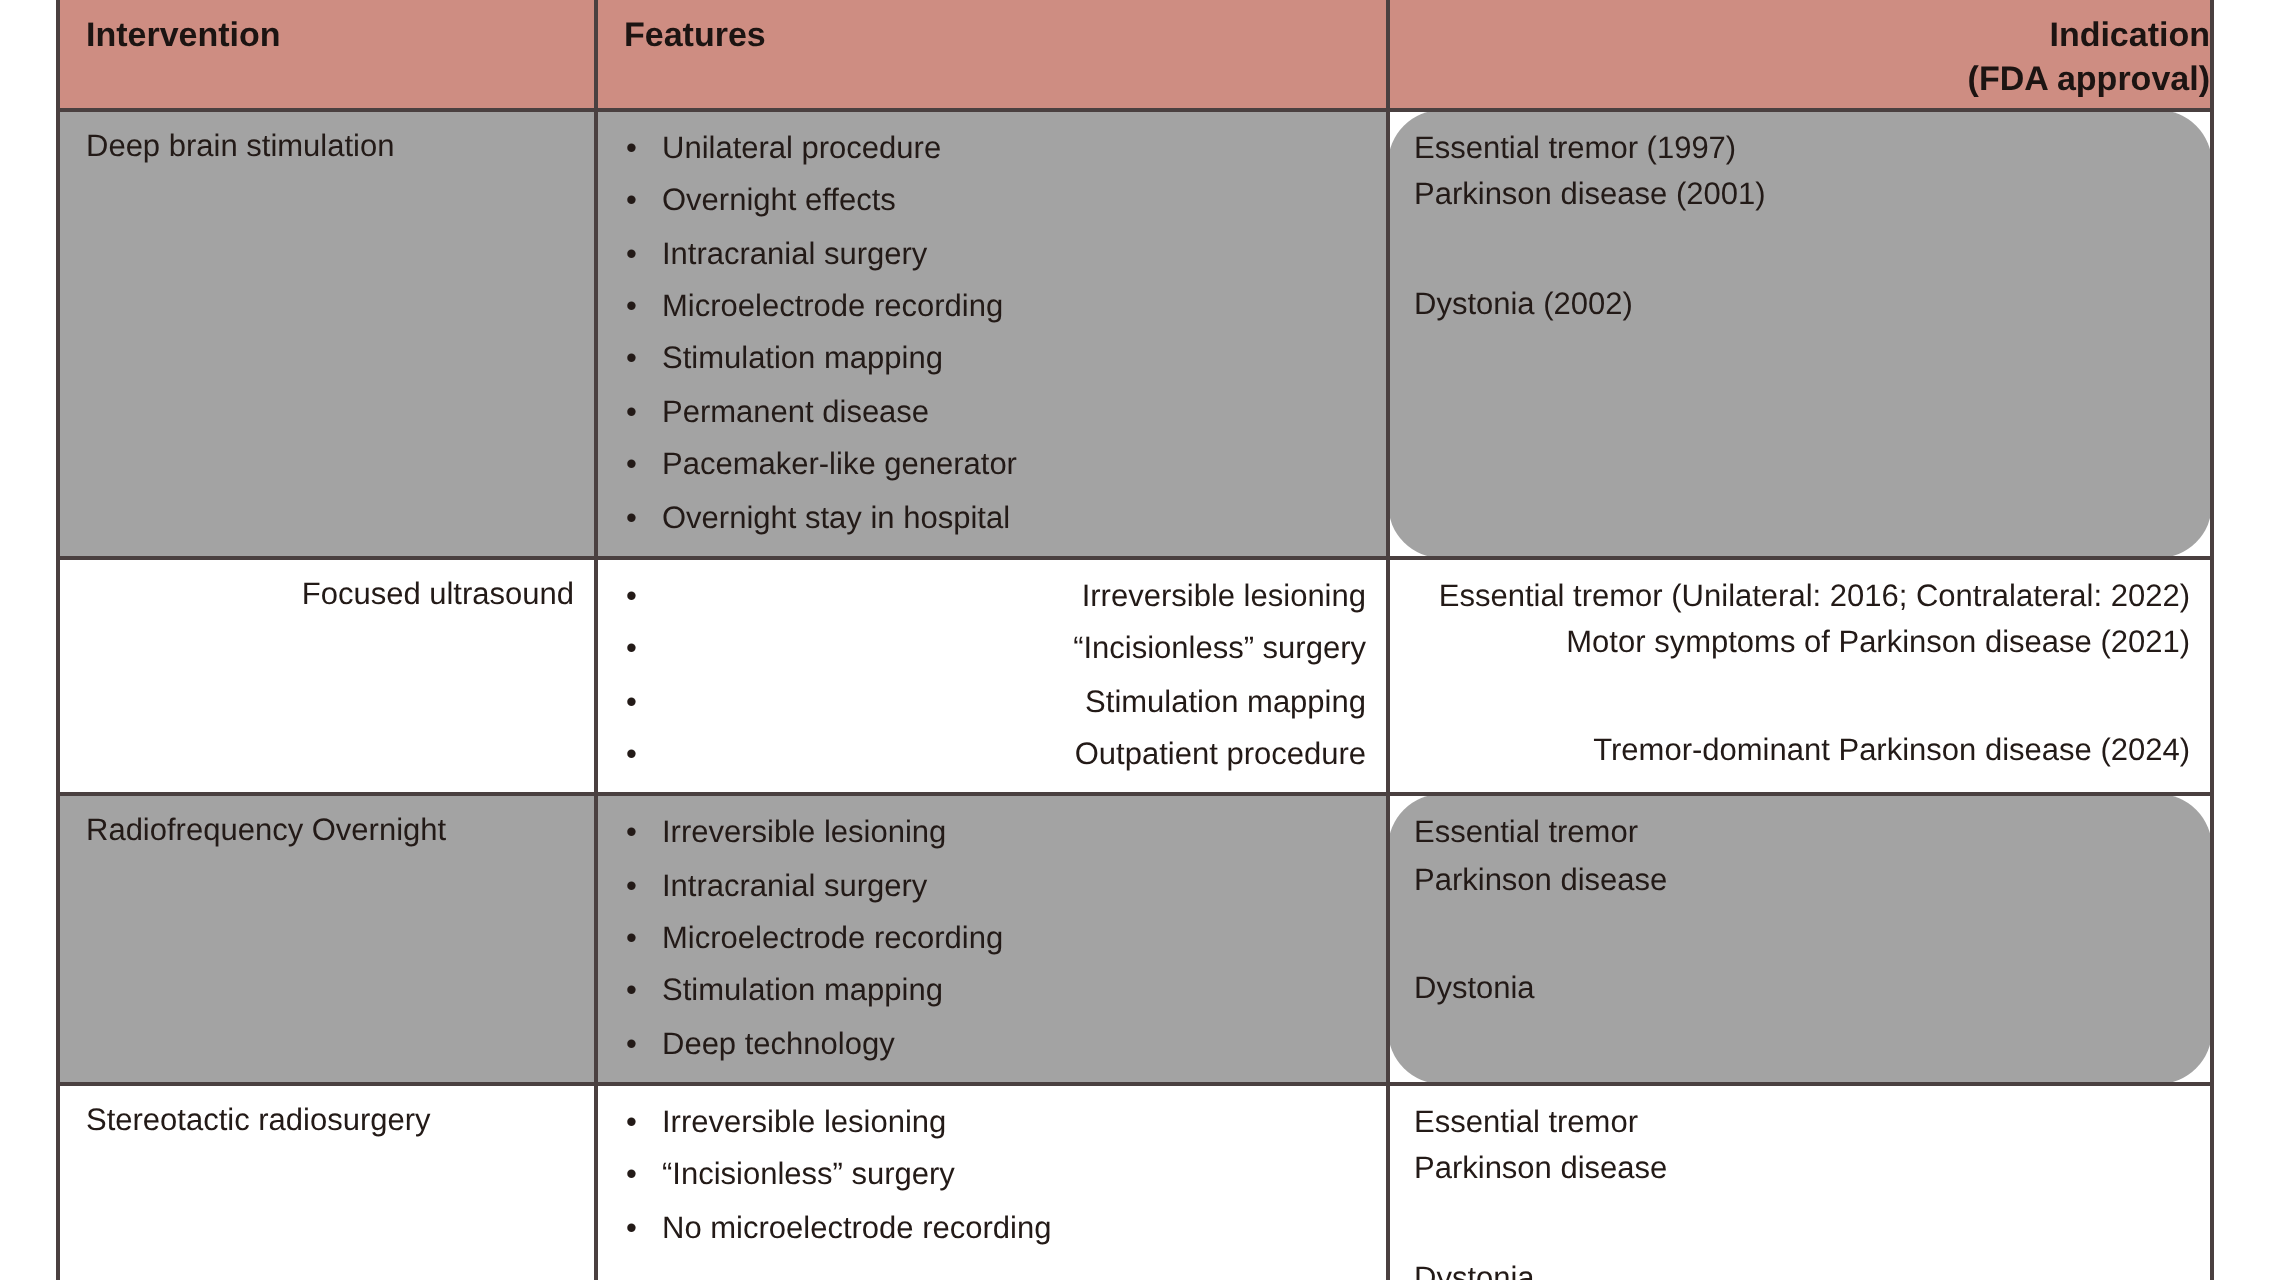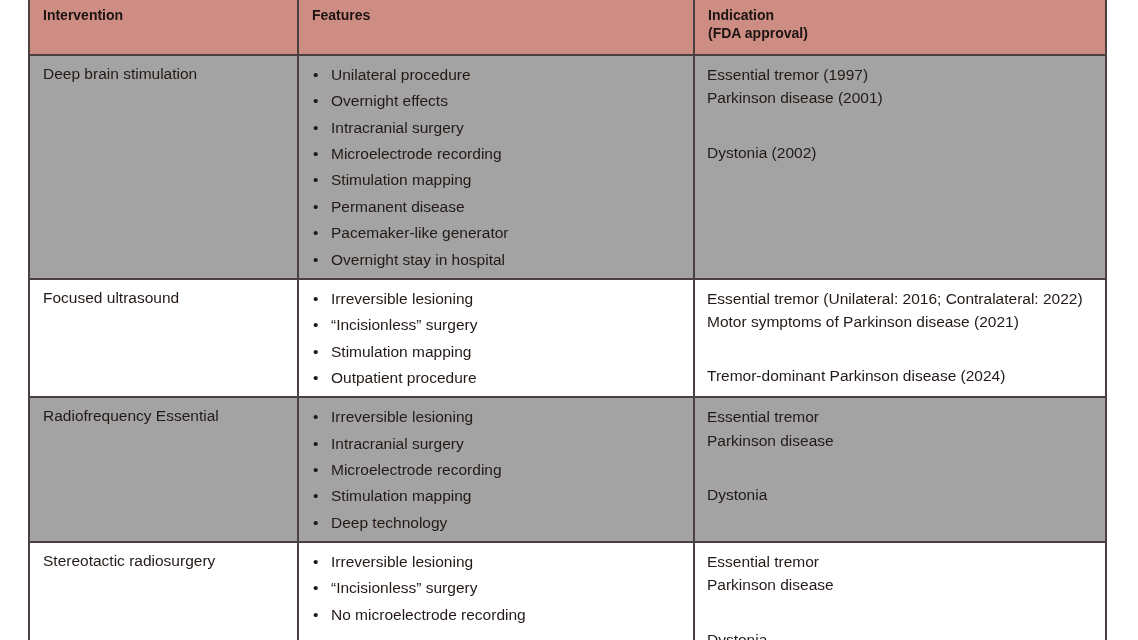--- a/index.html
+++ b/index.html
@@ -23,42 +23,42 @@
     border-right:2px solid #4a4040;
   }
   table.comparison col.c1 { width:269px; }
   table.comparison col.c2 { width:396px; }
   table.comparison col.c3 { width:412px; }
 
   thead th {
     background:#ce8d82;
     color:#1c1412;
     font-weight:bold;
-    font-size:14px;
+    font-size:17px;
     text-align:left;
     vertical-align:top;
     padding:7px 0 0 13px;
     height:55px;
     border-right:2px solid #4a4040;
     border-bottom:2px solid #4a4040;
     line-height:1.27;
   }
-  thead th:last-child { border-right:none; }
+  thead th:last-child { border-right:none;text-align:right; }
   thead th .hdr-line { display:block; }
 
   tbody td {
     vertical-align:top;
     font-size:15.5px;
     color:#231a17;
     border-right:2px solid #4a4040;
     border-bottom:2px solid #4a4040;
     padding:10px 10px 10px 13px;
     line-height:1.0;
   }
-  tbody td:last-child { border-right:none; }
+  tbody td:last-child { border-right:none;border-radius:27px; }
   tbody tr.tint td { background:#a3a3a3; }
   tbody tr.plain td { background:#ffffff; }
 
   td.col-intervention { padding-top:10px; }
   td.col-features { padding-left:10px; }
   td.col-indication { padding-left:12px; }
 
   ul.feature-list { list-style:none; }
   ul.feature-list li {
     position:relative;
@@ -76,21 +76,21 @@
   }
   .ind-line {
     display:block;
     margin-bottom:5px;
     line-height:1.18;
   }
   .ind-line:last-child { margin-bottom:0;margin-top:36px; }
 
   
   tr.row-dbs td { height:212px; }
-  tr.row-fus td { height:100px; }
+  tr.row-fus td { height:100px;text-align:right; }
   tr.row-rfa td { height:135px; }
   tr.row-srs td { height:100px; }
 </style>
 </head>
 <body>
 
 <div id="table-wrap">
   <table class="comparison">
     <colgroup>
       <col class="c1">
@@ -142,21 +142,21 @@
               <li><span class="bullet-dot">•</span><span>Outpatient procedure</span></li>
             </ul>
           </td>
           <td class="col-indication">
             <span class="ind-line">Essential tremor (Unilateral: 2016; Contralateral: 2022)</span>
             <span class="ind-line">Motor symptoms of Parkinson disease (2021)</span>
             <span class="ind-line">Tremor-dominant Parkinson disease (2024)</span>
           </td>
         </tr>
         <tr class="tint row-rfa">
-          <td class="col-intervention"><span>Radiofrequency Essential</span></td>
+          <td class="col-intervention"><span>Radiofrequency Overnight</span></td>
           <td class="col-features">
             <ul class="feature-list">
               <li><span class="bullet-dot">•</span><span>Irreversible lesioning</span></li>
               <li><span class="bullet-dot">•</span><span>Intracranial surgery</span></li>
               <li><span class="bullet-dot">•</span><span>Microelectrode recording</span></li>
               <li><span class="bullet-dot">•</span><span>Stimulation mapping</span></li>
               <li><span class="bullet-dot">•</span><span>Deep technology</span></li>
             </ul>
           </td>
           <td class="col-indication">

